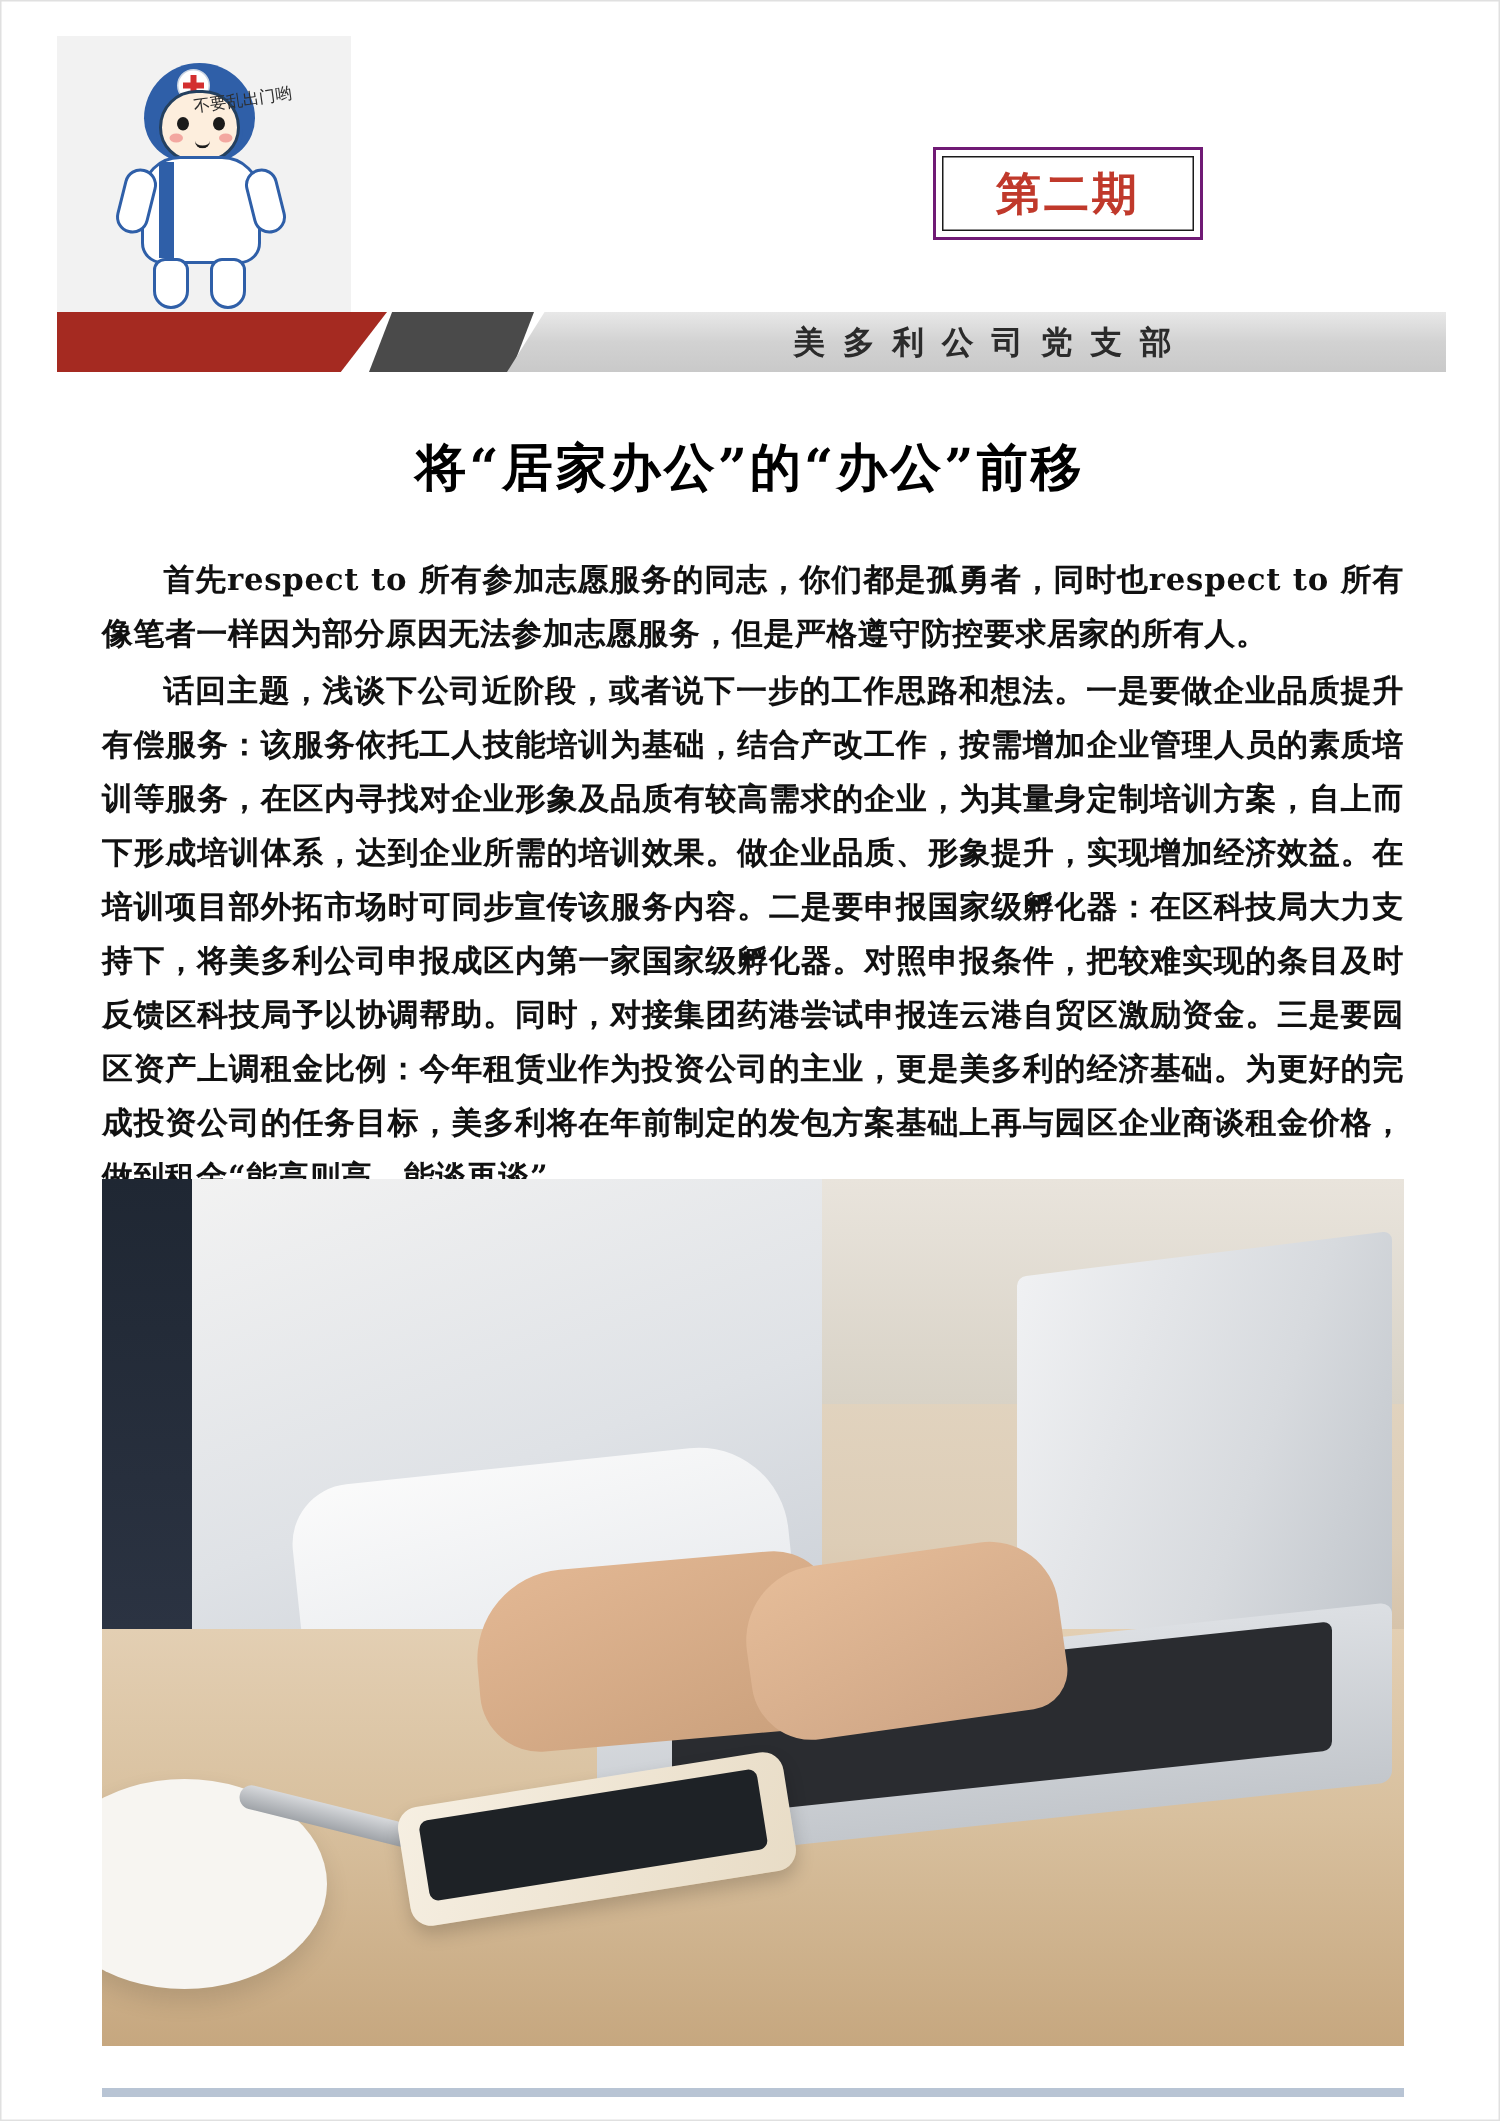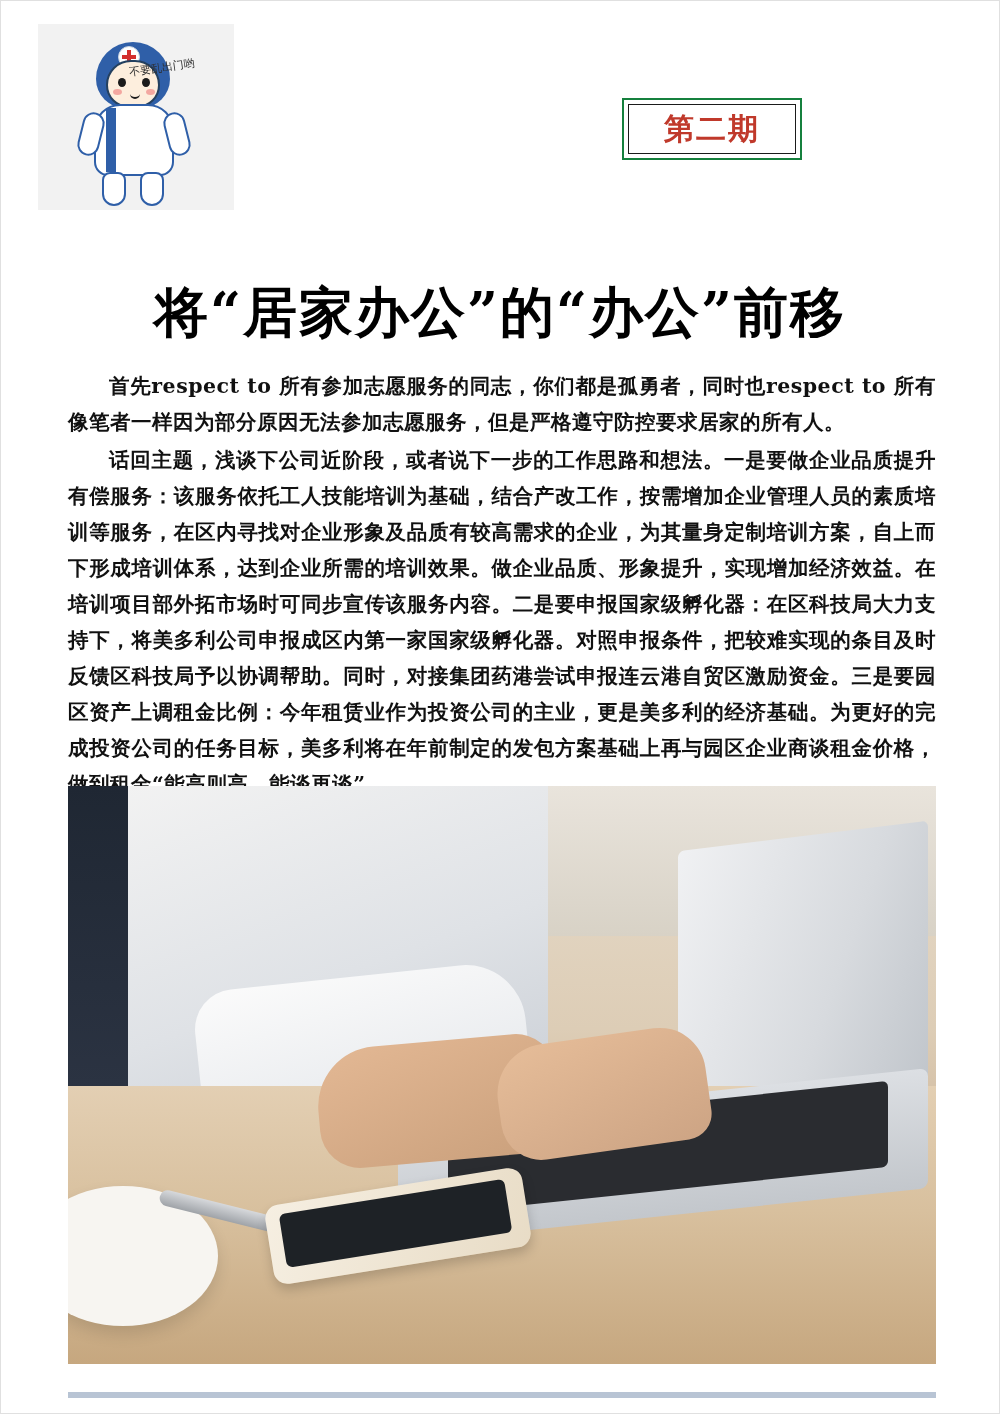--- a/index.html
+++ b/index.html
@@ -199,21 +199,21 @@
     white-space: nowrap;
     line-height: 96px;
   }
 
   .issue-box {
     position: absolute;
     left: 622px;
     top: 98px;
     width: 180px;
     height: 62px;
-    border: 2px solid #15803d;
+    border: 2px solid #701a75;
     box-sizing: border-box;
   }
   .issue-box-inner {
     position: absolute;
     left: 4px;
     top: 4px;
     right: 4px;
     bottom: 4px;
     border: 1px solid #1b1b1b;
     display: flex;
@@ -301,21 +301,21 @@
   }
 
   
   .headline {
     position: absolute;
     left: 40px;
     top: 280px;
     width: 920px;
     text-align: center;
     font-family: "DejaVu Serif", serif;
-    font-size: 54px;
+    font-size: 34px;
     font-weight: bold;
     color: #000000;
     letter-spacing: 2px;
     line-height: 64px;
   }
 
   
   .article {
     position: absolute;
     left: 68px;
@@ -526,20 +526,26 @@
 
 
     <div class="issue-box">
       <div class="issue-box-inner">
         <span class="issue-text">第二期</span>
       </div>
     </div>
 
   </div>
 
+  <div class="banner">
+    <div class="banner-red"></div>
+    <div class="banner-dark"></div>
+    <div class="banner-grey"></div>
+    <div class="banner-text">美多利公司党支部</div>
+  </div>
 
   <div class="headline">将“居家办公”的“办公”前移</div>
 
   <div class="article">
     <p class="para">首先respect to 所有参加志愿服务的同志，你们都是孤勇者，同时也respect to 所有像笔者一样因为部分原因无法参加志愿服务，但是严格遵守防控要求居家的所有人。</p>
     <p class="para">话回主题，浅谈下公司近阶段，或者说下一步的工作思路和想法。一是要做企业品质提升有偿服务：该服务依托工人技能培训为基础，结合产改工作，按需增加企业管理人员的素质培训等服务，在区内寻找对企业形象及品质有较高需求的企业，为其量身定制培训方案，自上而下形成培训体系，达到企业所需的培训效果。做企业品质、形象提升，实现增加经济效益。在培训项目部外拓市场时可同步宣传该服务内容。二是要申报国家级孵化器：在区科技局大力支持下，将美多利公司申报成区内第一家国家级孵化器。对照申报条件，把较难实现的条目及时反馈区科技局予以协调帮助。同时，对接集团药港尝试申报连云港自贸区激励资金。三是要园区资产上调租金比例：今年租赁业作为投资公司的主业，更是美多利的经济基础。为更好的完成投资公司的任务目标，美多利将在年前制定的发包方案基础上再与园区企业商谈租金价格，做到租金“能高则高、能谈再谈”。</p>
   </div>
 
   <div class="photo">
     <div class="ph-bg"></div>

